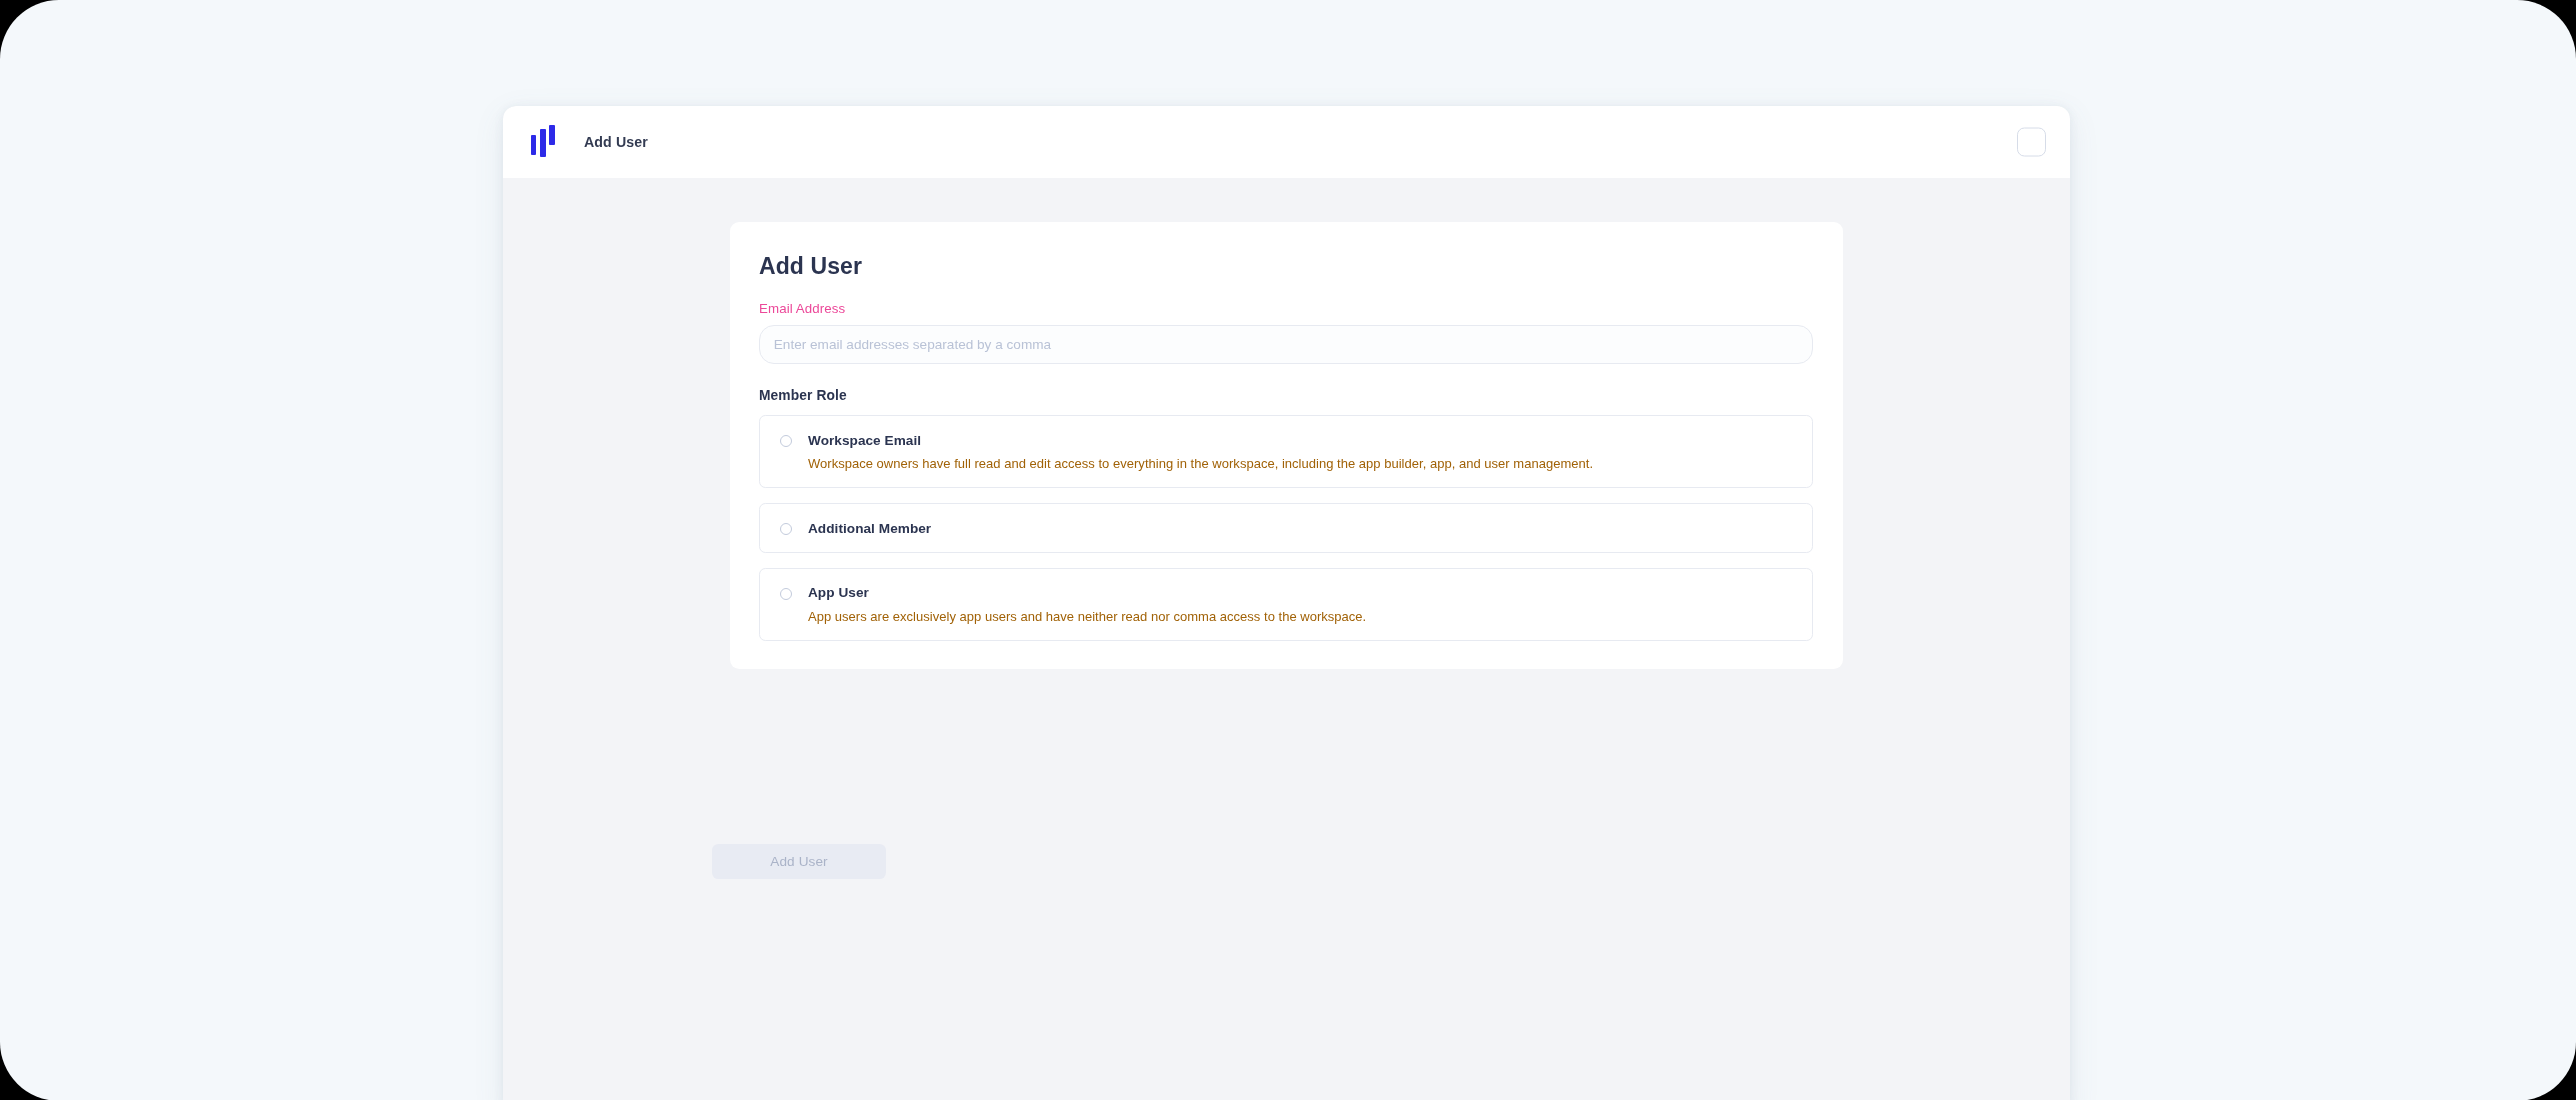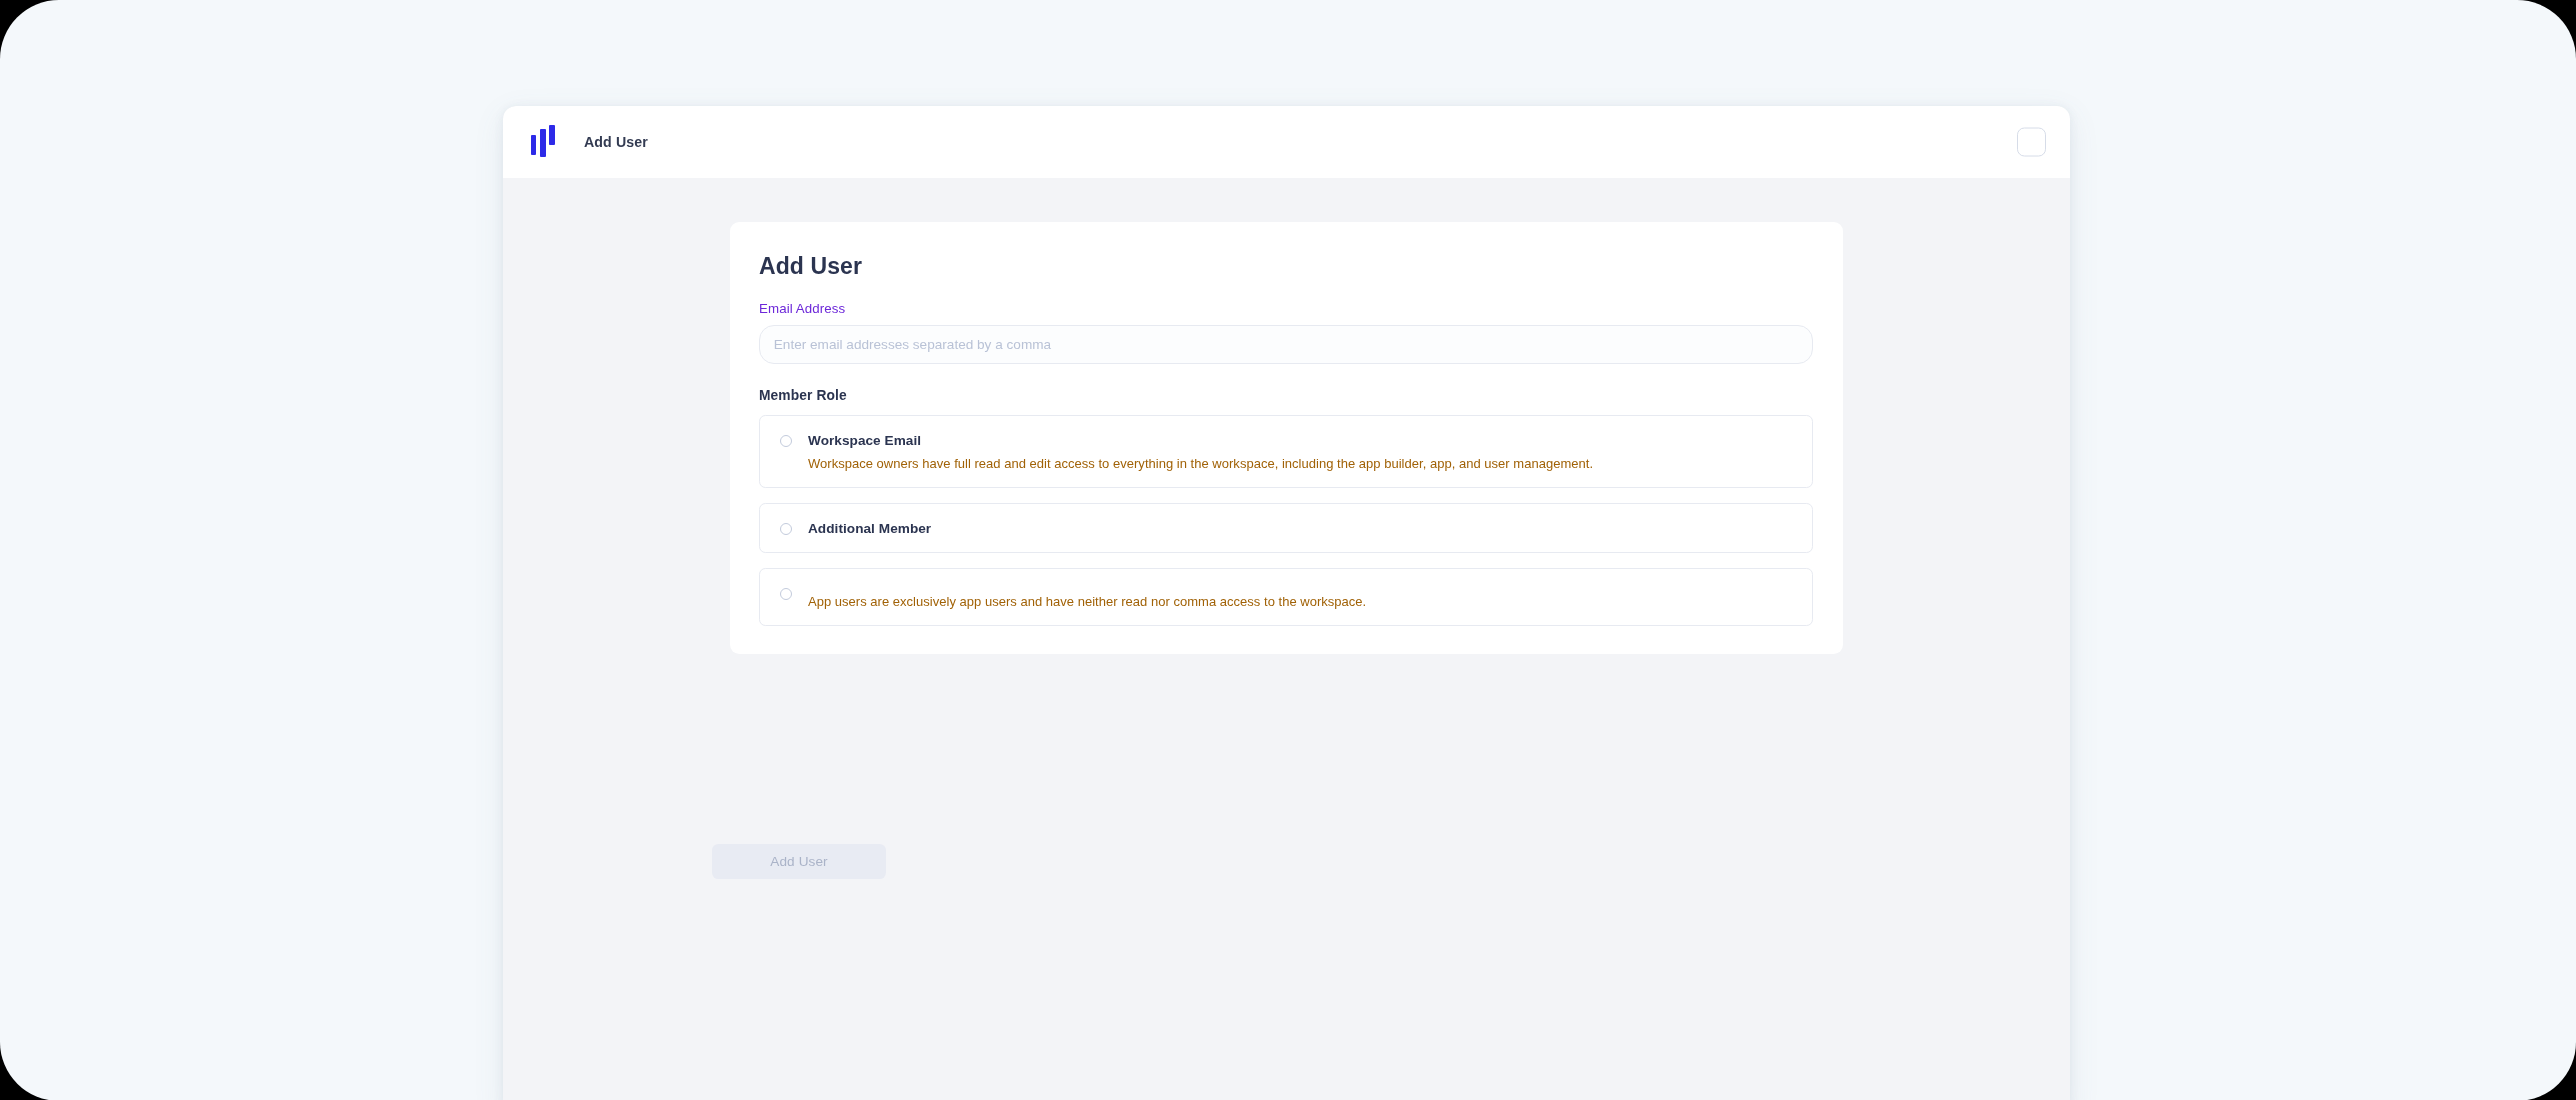--- a/index.html
+++ b/index.html
@@ -117,21 +117,21 @@
   #card-title {
     font-size: 23px;
     font-weight: bold;
     color: #2b3450;
     letter-spacing: 0.1px;
   }
 
   #email-label {
     margin-top: 21px;
     font-size: 13.3px;
-    color: #6d28d9;
+    color: #ec4899;
     letter-spacing: 0.1px;
   }
 
   #email-input {
     margin-top: 9.2px;
     display: block;
     width: 1054px;
     height: 39px;
     border: 0.9px solid #e7eaf1;
     border-radius: 15px;
@@ -257,20 +257,21 @@
             <div class="role-desc">Workspace owners have full read and edit access to everything in the workspace, including the app builder, app, and user management.</div>
           </div>
 
           <div class="role-option">
             <span class="role-radio"></span>
             <div class="role-title">Additional Member</div>
           </div>
 
           <div class="role-option">
             <span class="role-radio"></span>
+            <div class="role-title">App User</div>
             <div class="role-desc">App users are exclusively app users and have neither read nor comma access to the workspace.</div>
           </div>
 
         </div>
       </div>
 
       <button id="submit-button" disabled="disabled">Add User</button>
 
     </div>
   </div>

